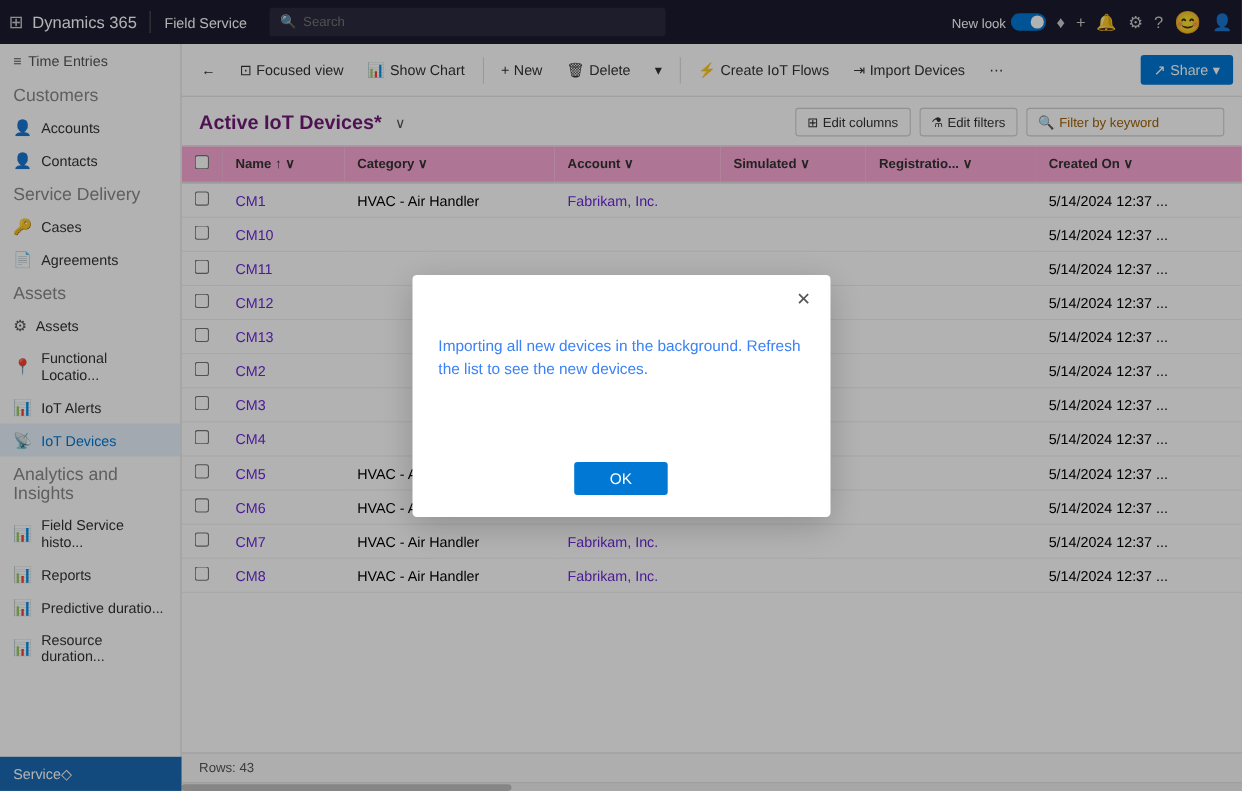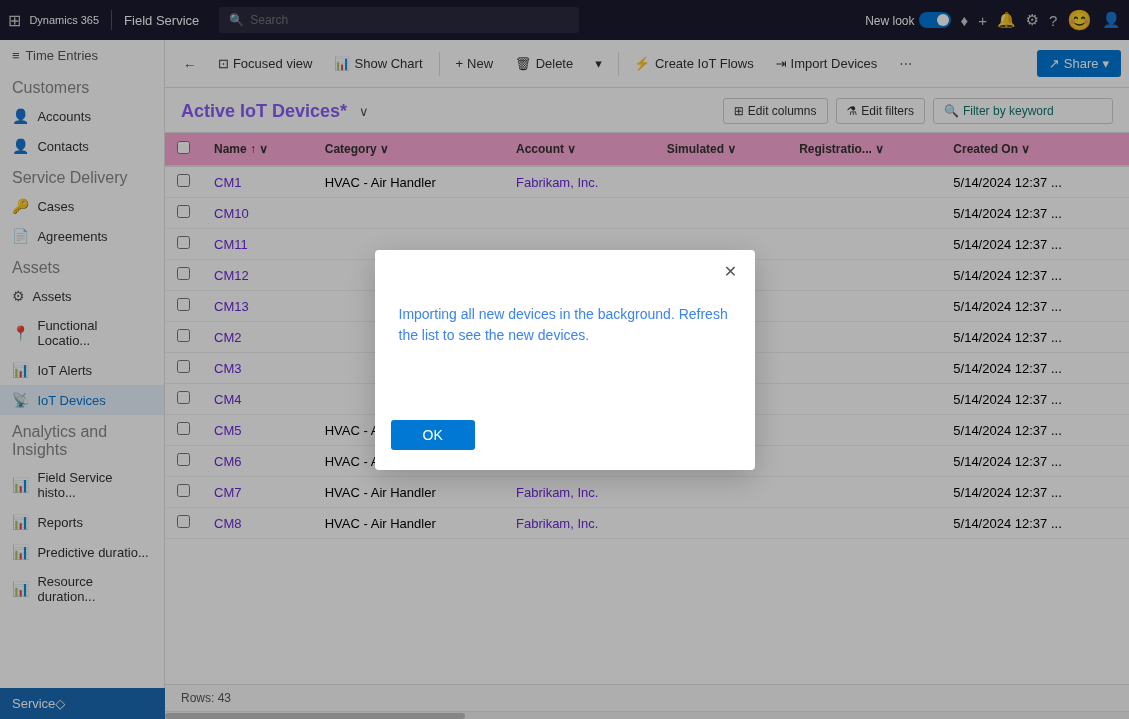--- a/index.html
+++ b/index.html
@@ -10,21 +10,21 @@
       background: #1a1a2e;
       height: 40px;
       display: flex;
       align-items: center;
       padding: 0 8px;
       color: #fff;
       gap: 8px;
       flex-shrink: 0;
     }
     .top-nav .waffle { font-size: 16px; cursor: pointer; color: #ccc; }
-    .top-nav .app-name { font-size: 11px; color: #fff; font-weight: 400; }
+    .top-nav .app-name { font-size: 15px; color: #fff; font-weight: 400; }
     .top-nav .divider { width: 1px; height: 20px; background: #555; margin: 0 4px; }
     .top-nav .module-name { font-size: 13px; color: #fff; font-weight: 400; }
     .top-nav .search-box {
       flex: 1;
       max-width: 360px;
       margin: 0 12px;
       height: 26px;
       border-radius: 3px;
       border: none;
       background: #2a2a3e;
@@ -180,21 +180,21 @@
       display: flex;
       align-items: center;
       padding: 10px 16px 8px;
       gap: 12px;
       border-bottom: 1px solid #e0e0e0;
       flex-shrink: 0;
     }
     .list-title {
       font-size: 18px;
       font-weight: 600;
-      color: #8b5cf6;
+      color: #701a75;
     }
     .list-title-chevron { color: #555; cursor: pointer; }
     .list-actions { margin-left: auto; display: flex; align-items: center; gap: 8px; }
     .action-btn {
       display: flex;
       align-items: center;
       gap: 4px;
       padding: 5px 10px;
       border: 1px solid #d0d0d0;
       border-radius: 3px;
@@ -316,21 +316,21 @@
     .modal-body {
       flex: 1;
       padding: 16px 24px 20px;
       font-size: 14px;
       color: #3b82f6;
       line-height: 1.5;
     }
     .modal-footer {
       padding: 12px 16px 20px;
       display: flex;
-      justify-content: flex-start;
+      justify-content: center;
     }
     .modal-ok-btn {
       background: #0078d4;
       color: #fff;
       border: none;
       border-radius: 3px;
       padding: 7px 32px;
       cursor: pointer;
       font-size: 14px;
       font-weight: 500;
@@ -503,21 +503,21 @@
         <button class="action-btn">
           <span>⊞</span>
           <span>Edit columns</span>
         </button>
         <button class="action-btn">
           <span>⚗</span>
           <span>Edit filters</span>
         </button>
         <div class="filter-input">
           <span>🔍</span>
-          <span style="color:#0f766e;">Filter by keyword</span>
+          <span style="color:#a16207;">Filter by keyword</span>
         </div>
       </div>
     </div>
 
     <div class="data-table">
       <table>
         <thead>
           <tr>
             <th class="checkbox-cell">
               <input type="checkbox" style="">

